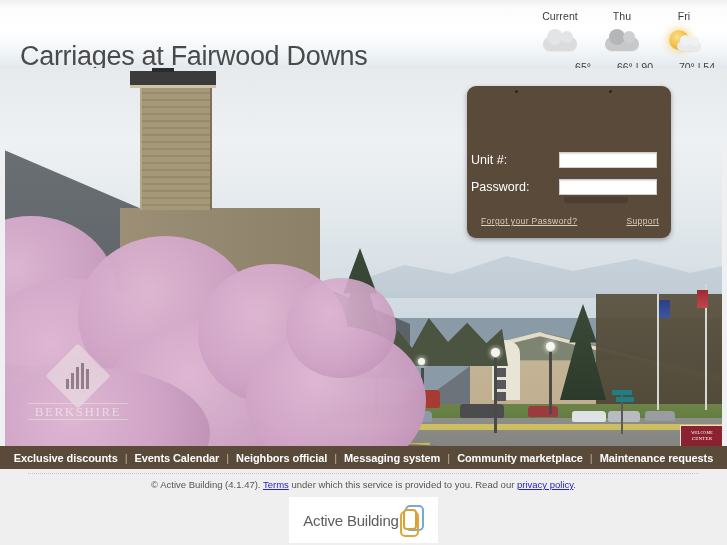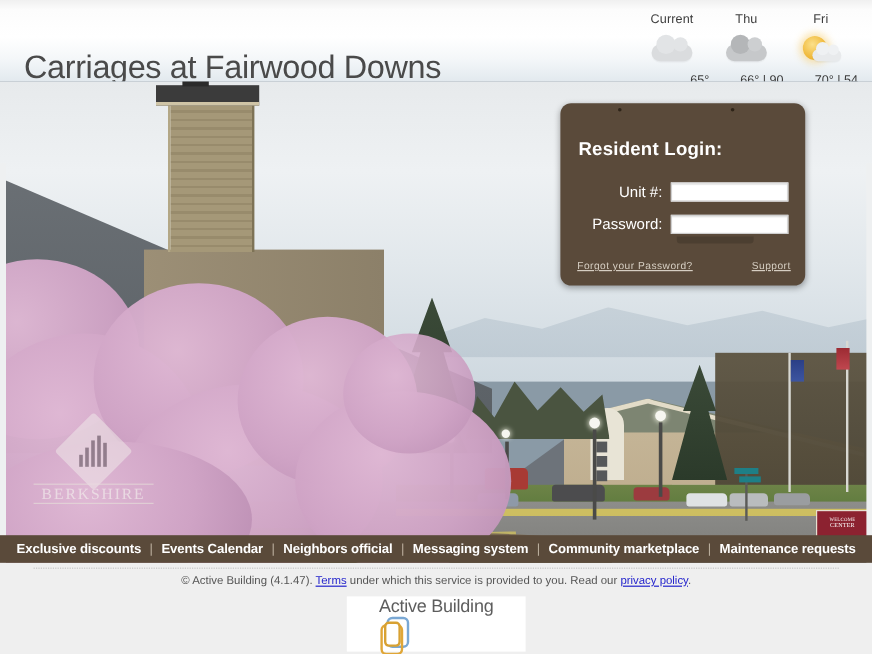--- a/index.html
+++ b/index.html
@@ -392,21 +392,21 @@
     position: absolute;
     display: flex;
     align-items: center;
     width: 186px;
     left: 4px;
   }
   .field-row.unit { top: 66px; }
   .field-row.pass { top: 93px; }
   .field-label {
     width: 88px;
-    text-align: right;
+    text-align: left;
     font-size: 12.5px;
     color: #ffffff;
     padding-right: 7px;
     white-space: nowrap;
   }
   .field-input {
     width: 92px;
     height: 14px;
     background: #ffffff;
     border: 1px solid #cfcfcf;
@@ -485,23 +485,22 @@
     position: absolute;
     left: 289px; top: 497px;
     width: 149px; height: 46px;
     background: #ffffff;
     display: flex;
     align-items: center;
     justify-content: center;
   }
   .ab-logo {
     display: flex;
-    align-items: flex-start;
+    align-items: center;
     position: relative;
-    flex-direction: column;
   }
   .ab-text {
     font-size: 15px;
     color: #5d5d5d;
     letter-spacing: -0.2px;
     font-family: "Liberation Sans", sans-serif;
   }
   .ab-mark {
     position: relative;
     width: 26px; height: 30px;
@@ -683,21 +682,20 @@
     </div>
 
     <div class="side-edge-l"></div>
     <div class="side-edge-r"></div>
   </div>
 
   <div class="login-panel">
     <div class="nail l"></div>
     <div class="nail r"></div>
 
-    <div class="login-title">Resident Login:</div>
 
     <div class="field-row unit">
       <div class="field-label">Unit #:</div>
       <input class="field-input" type="text" value="" style="">
     </div>
 
     <div class="field-row pass">
       <div class="field-label">Password:</div>
       <input class="field-input" type="password" value="" style="">
     </div>

